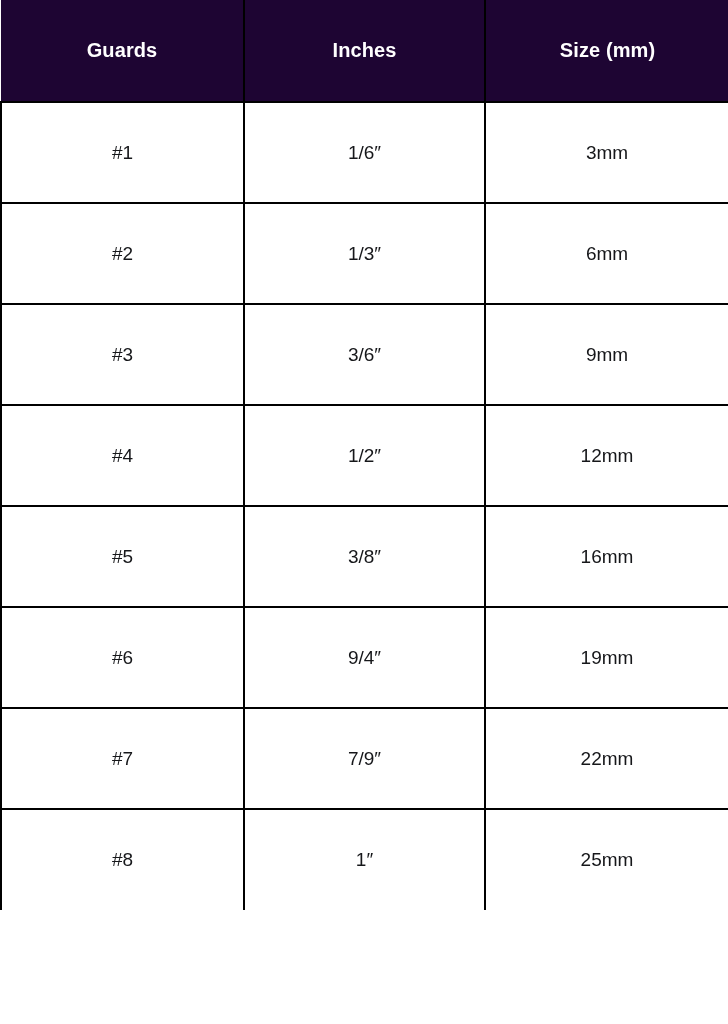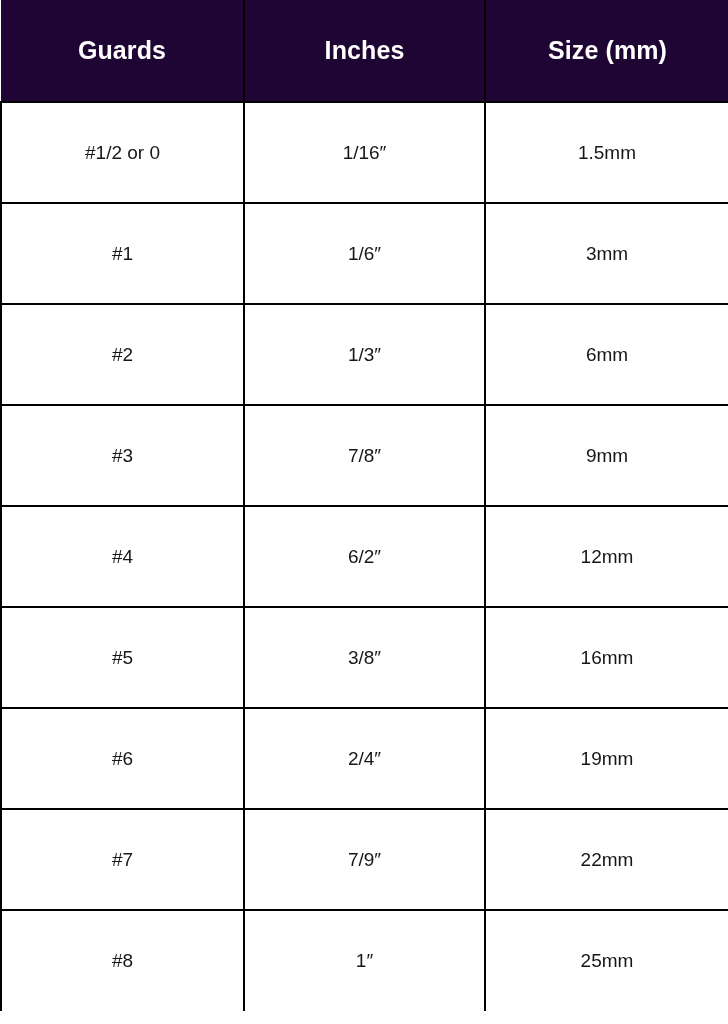--- a/index.html
+++ b/index.html
@@ -34,21 +34,21 @@
   col.c2 { width: 241px; }
   col.c3 { width: 244px; }
 
   thead tr.header-row {
     height: 102px;
   }
 
   thead th {
     background: #1e0533;
     color: #ffffff;
-    font-size: 25px;
+    font-size: 20px;
     font-weight: bold;
     text-align: center;
     vertical-align: middle;
     height: 102px;
     padding: 0 6px;
     border-left: 2px solid #000000;
     border-right: 2px solid #000000;
     border-top: 0;
     border-bottom: 2px solid #000000;
     letter-spacing: 0.1px;
@@ -98,52 +98,47 @@
     </colgroup>
     <thead>
       <tr class="header-row">
         <th class="first-col">Guards</th>
         <th>Inches</th>
         <th class="last-col">Size (mm)</th>
       </tr>
     </thead>
     <tbody>
       <tr class="data-row">
-        <td class="first-col">#1/2 or 0</td>
-        <td>1/16″</td>
-        <td class="last-col">1.5mm</td>
-      </tr>
-      <tr class="data-row">
         <td class="first-col">#1</td>
         <td>1/6″</td>
         <td class="last-col">3mm</td>
       </tr>
       <tr class="data-row">
         <td class="first-col">#2</td>
         <td>1/3″</td>
         <td class="last-col">6mm</td>
       </tr>
       <tr class="data-row">
         <td class="first-col">#3</td>
-        <td>7/8″</td>
+        <td>3/6″</td>
         <td class="last-col">9mm</td>
       </tr>
       <tr class="data-row">
         <td class="first-col">#4</td>
-        <td>6/2″</td>
+        <td>1/2″</td>
         <td class="last-col">12mm</td>
       </tr>
       <tr class="data-row">
         <td class="first-col">#5</td>
         <td>3/8″</td>
         <td class="last-col">16mm</td>
       </tr>
       <tr class="data-row">
         <td class="first-col">#6</td>
-        <td>2/4″</td>
+        <td>9/4″</td>
         <td class="last-col">19mm</td>
       </tr>
       <tr class="data-row">
         <td class="first-col">#7</td>
         <td>7/9″</td>
         <td class="last-col">22mm</td>
       </tr>
       <tr class="data-row">
         <td class="first-col">#8</td>
         <td>1″</td>

